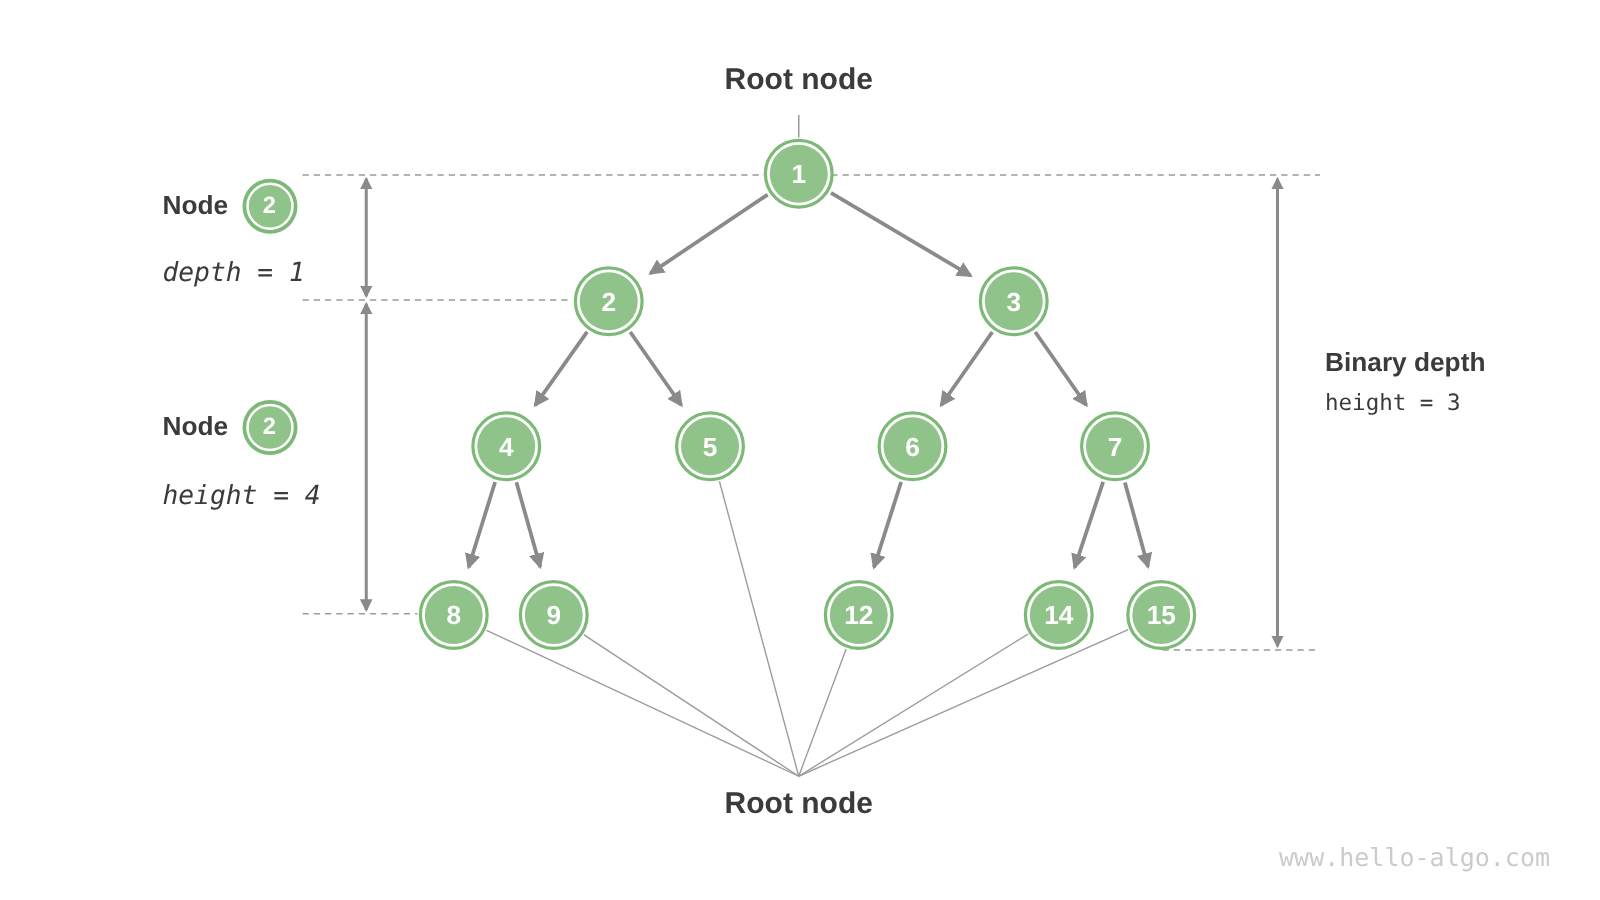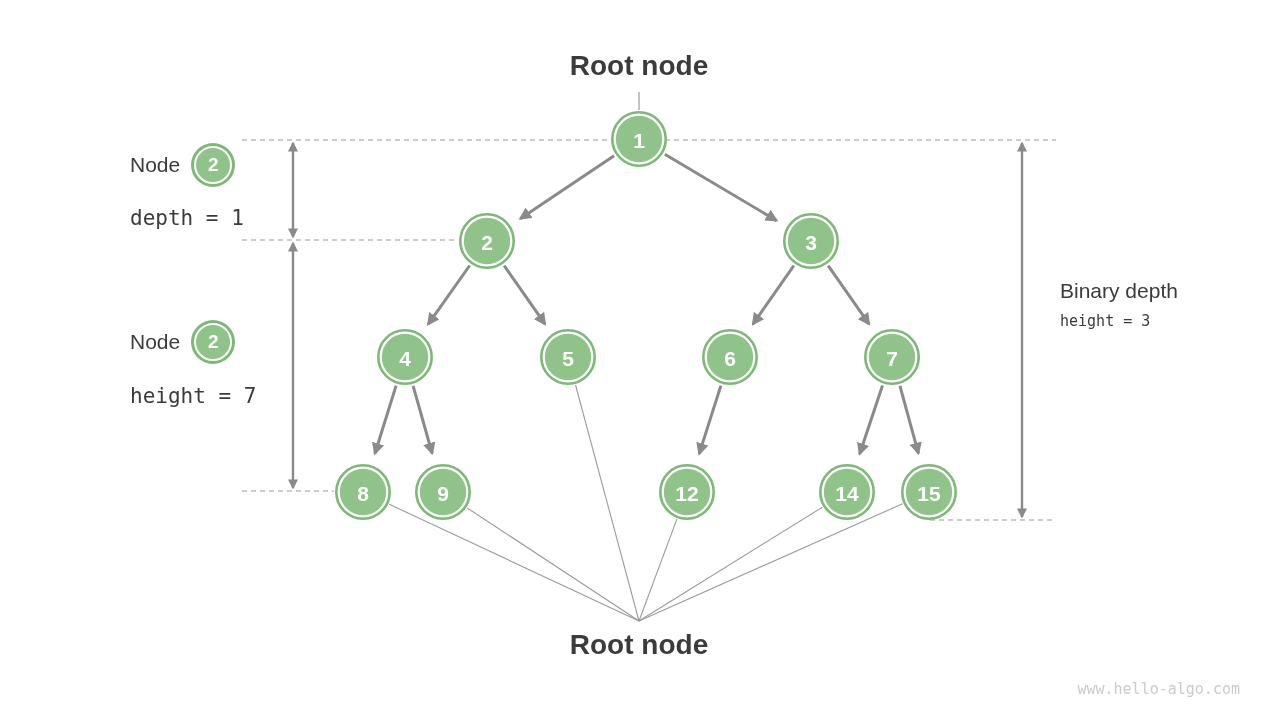--- a/index.html
+++ b/index.html
@@ -2,52 +2,52 @@
 <html style="--node-fill: #90c389; --node-ring: #7db976; --node-text: #ffffff; --edge: #8a8a8a; --thin: #9b9b9b; --dashed: #9b9b9b; --heading: #3b3b3b; --watermark: #cbcbcb;"><head>
 <meta charset="utf-8">
 <style>
   html,body{margin:0;padding:0;background:#fff;}
   .canvas{
     position:relative;width:1280px;height:720px;background:#fff;
     font-family:"Liberation Sans",sans-serif;overflow:hidden;
   }
   .canvas svg{position:absolute;left:0;top:0;}
   .big-label{
-    position:absolute;font-weight:700;font-size:28px;
+    position:absolute;font-weight:700;font-size:24px;
     color:var(--heading,#3b3b3b);white-space:nowrap;
   }
   #root-label{left:639px;top:50px;transform:translateX(-50%);}
   #leaf-label{left:639px;top:629px;transform:translateX(-50%);}
   .ann-row{position:absolute;display:flex;align-items:center;gap:14px;}
-  .ann-title{font-weight:400;font-size:21px;color:var(--heading,#3b3b3b);white-space:nowrap;}
+  .ann-title{font-weight:700;font-size:21px;color:var(--heading,#3b3b3b);white-space:nowrap;}
   .badge{
     width:34px;height:34px;border-radius:50%;
     background:var(--node-fill,#90c389);
     border:2.5px solid #fff;
     box-shadow:0 0 0 3px var(--node-ring,#7db976);
     display:flex;align-items:center;justify-content:center;
     color:var(--node-text,#fff);font-weight:700;font-size:19px;
   }
   .mono{
     position:absolute;font-family:"DejaVu Sans Mono",monospace;
-    font-size:21px;color:var(--heading,#3b3b3b);white-space:nowrap;
+    font-size:21px;color:var(--heading,#3b3b3b);white-space:nowrap;font-style:italic;
   }
   #ann-depth-row{left:130px;top:146px;}
   #ann-depth-formula{left:130px;top:206px;}
   #ann-height-row{left:130px;top:323px;}
   #ann-height-formula{left:130px;top:384px;}
   #ann-tree{position:absolute;left:1060px;top:279px;}
   #ann-tree .ann-title{display:block;}
   #ann-tree .tree-formula{
-    font-family:"DejaVu Sans Mono",monospace;font-size:15px;
+    font-family:"DejaVu Sans Mono",monospace;font-size:18px;
     color:var(--heading,#3b3b3b);margin-top:9px;white-space:nowrap;
   }
   #watermark{
     position:absolute;right:40px;bottom:22px;
-    font-family:"DejaVu Sans Mono",monospace;font-size:15px;
+    font-family:"DejaVu Sans Mono",monospace;font-size:20px;
     color:var(--watermark,#cbcbcb);
   }
 </style>
 </head>
 <body>
 
 <div class="canvas">
 
   <svg width="1280" height="720" viewBox="0 0 1280 720">
       <defs>
@@ -151,21 +151,21 @@
     </span>
   </div>
   <div class="mono" id="ann-depth-formula">depth = 1</div>
 
   <div class="ann-row" id="ann-height-row">
     <span class="ann-title">Node</span>
     <span class="badge">
       <span>2</span>
     </span>
   </div>
-  <div class="mono" id="ann-height-formula">height = 7</div>
+  <div class="mono" id="ann-height-formula">height = 4</div>
 
   <div id="ann-tree">
     <span class="ann-title">Binary depth</span>
     <div class="tree-formula">height = 3</div>
   </div>
 
   <div class="big-label" id="leaf-label">Root node</div>
 
   <div id="watermark">www.hello-algo.com</div>
 </div>

